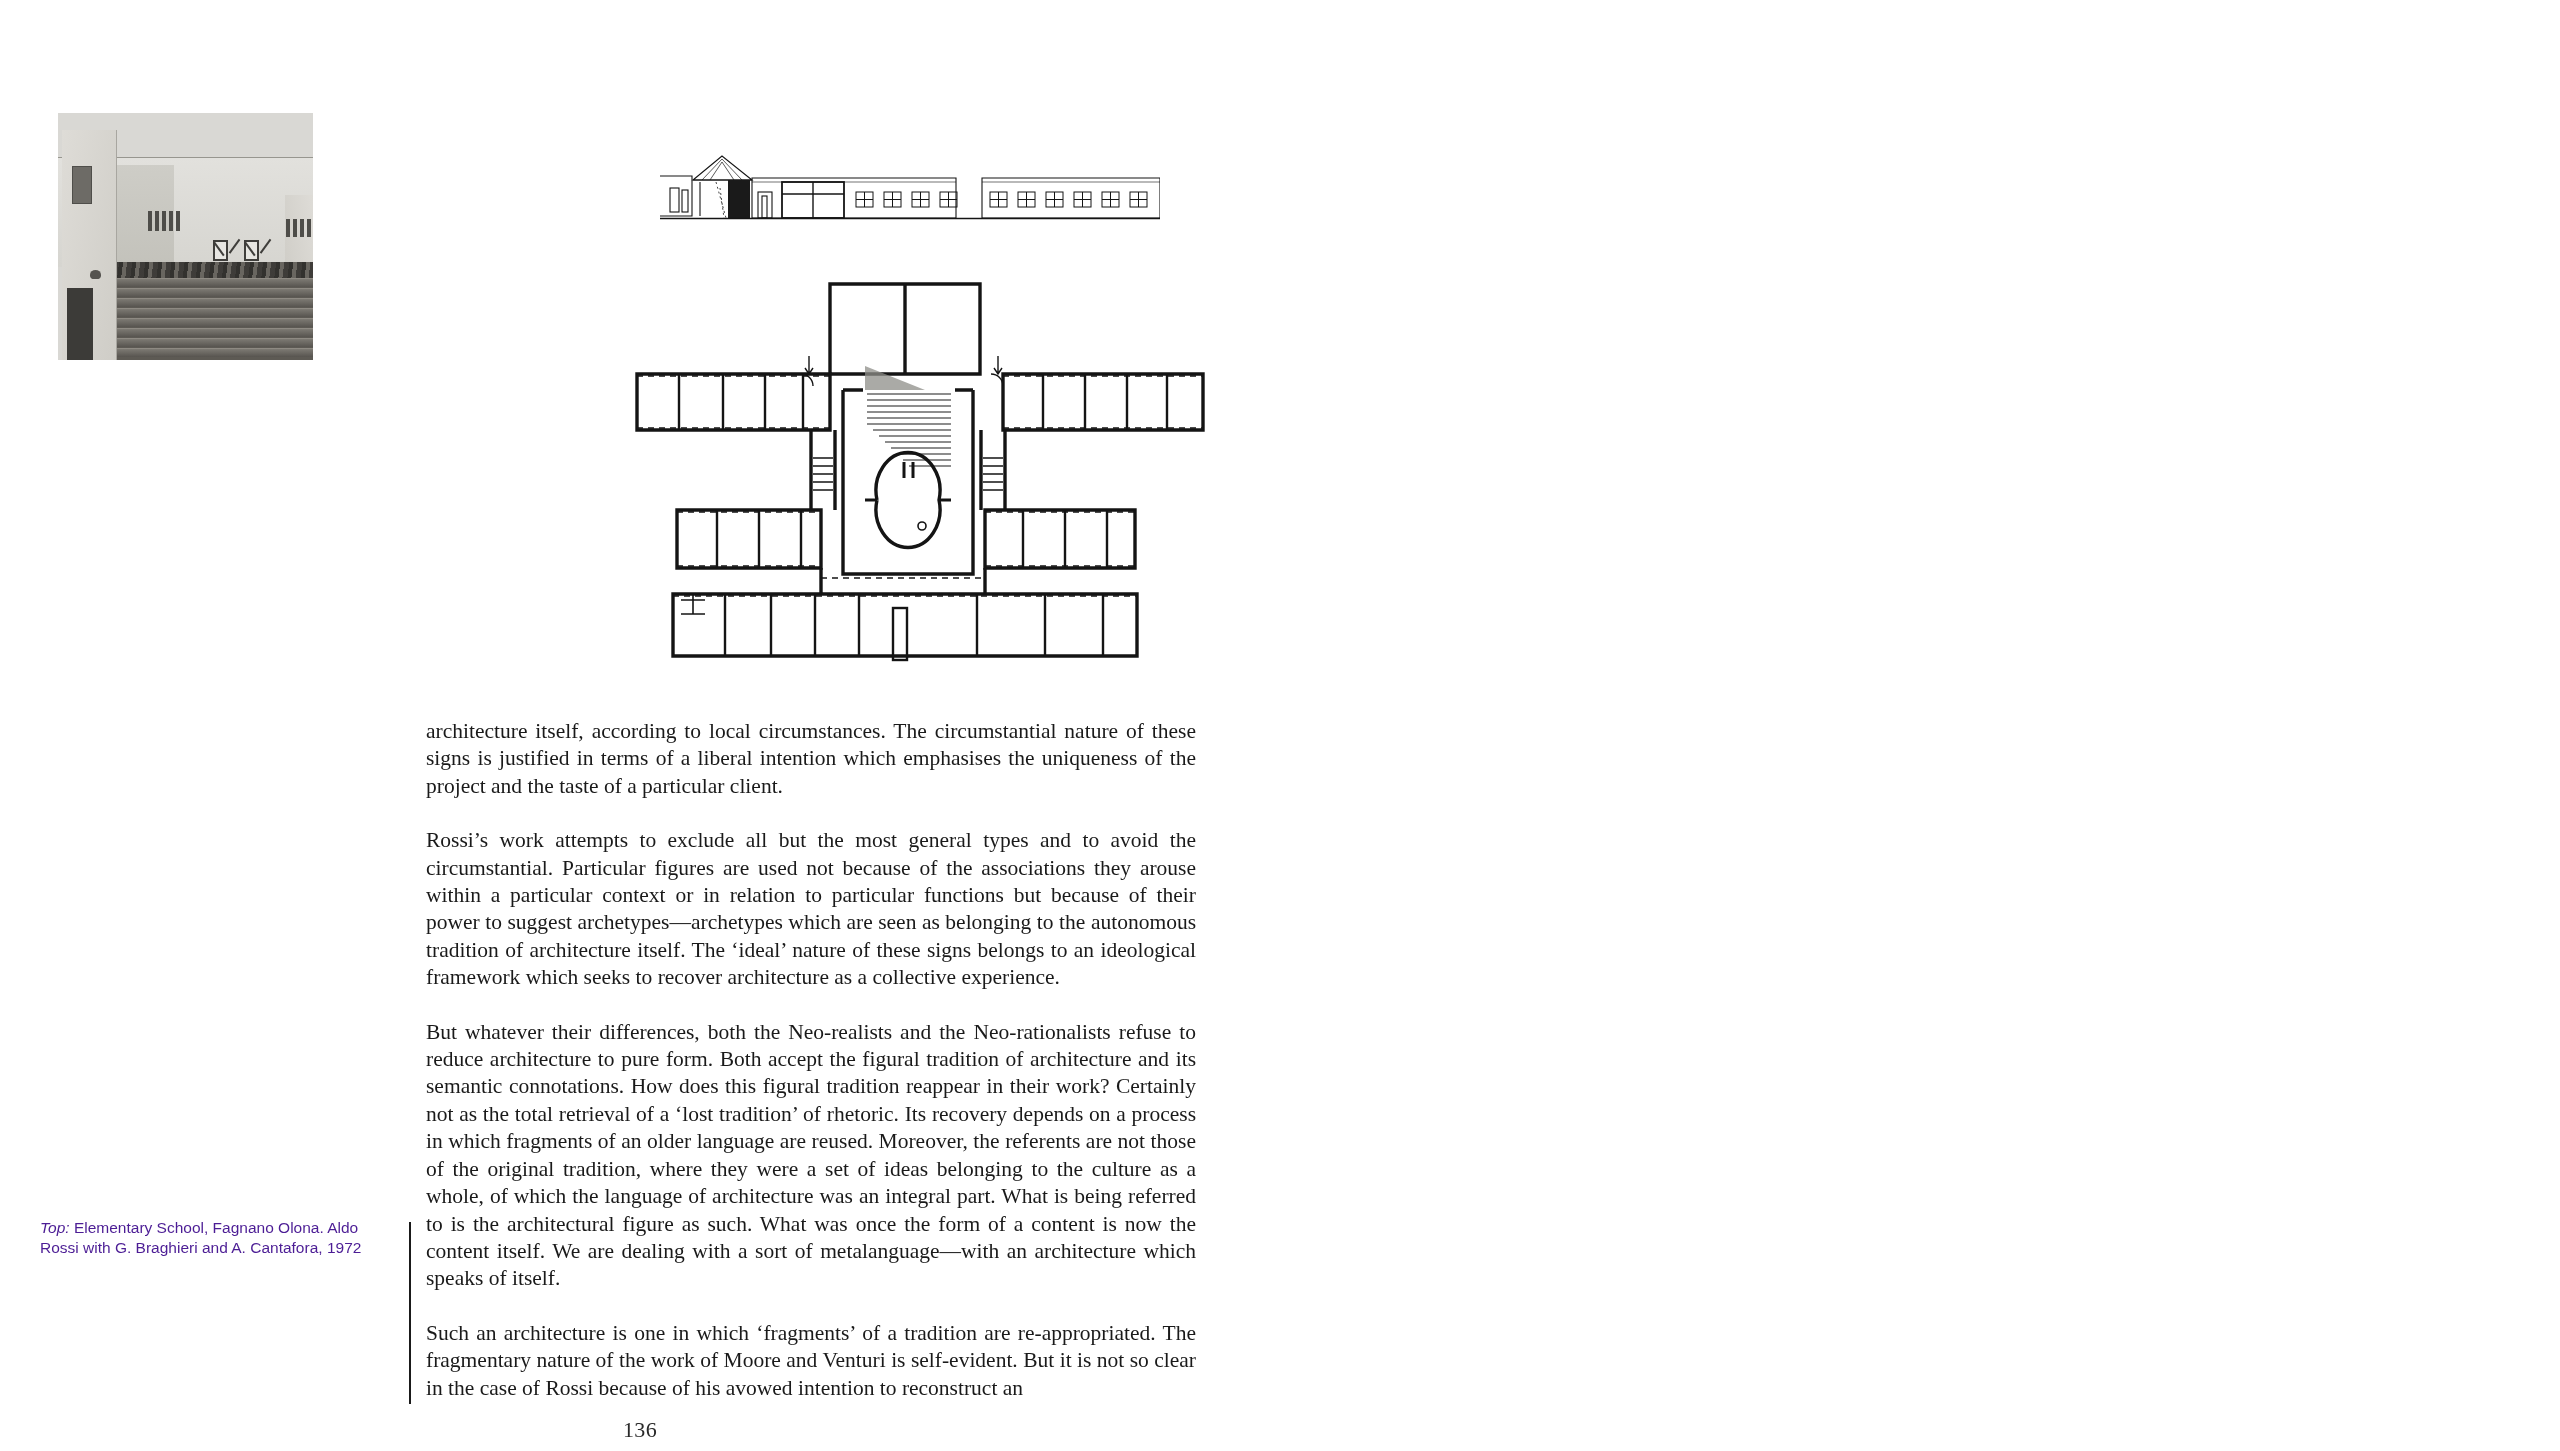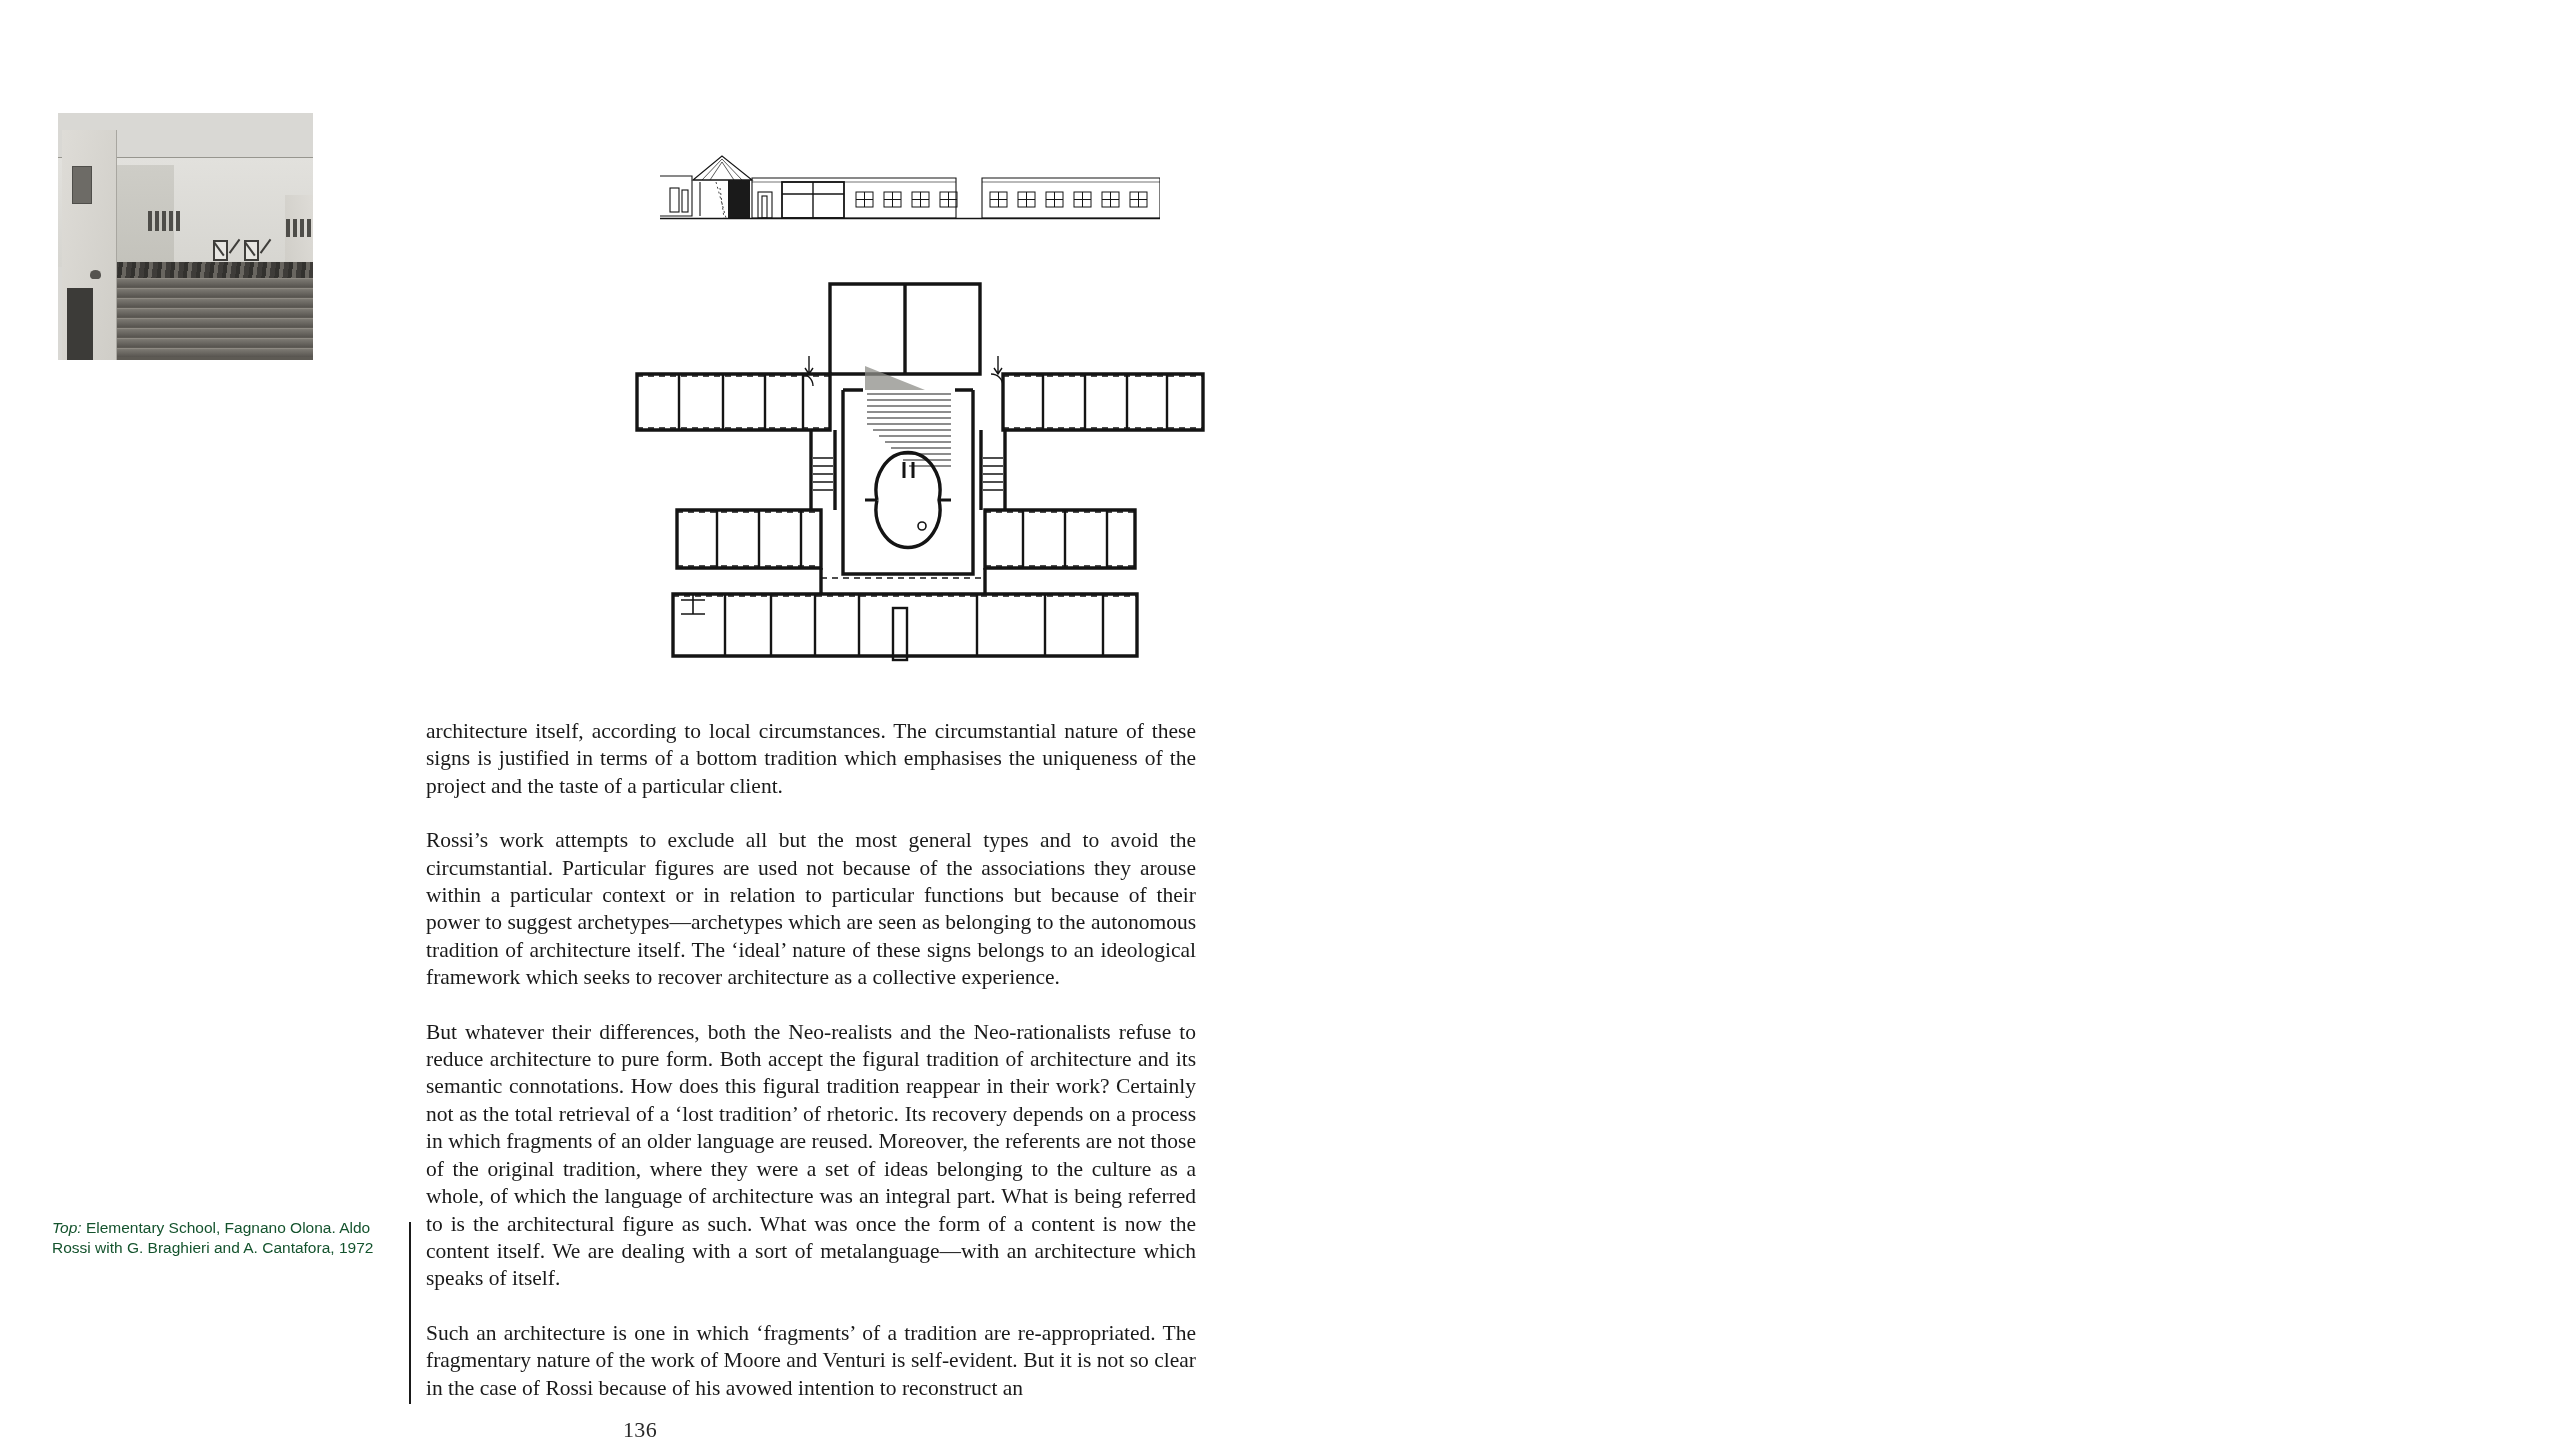--- a/index.html
+++ b/index.html
@@ -99,23 +99,23 @@
     position: absolute; left: 426px; top: 718px; width: 770px;
     font-size: 21.5px; line-height: 27.4px;
     text-align: justify;
     hyphens: none;
   }
   .col-left p { margin: 0 0 27px 0; }
   .col-left p:last-child { margin-bottom: 0; }
 
   
   .captions {
-    position:absolute; left:52px; top:1218px; width:350px;
+    position:absolute; left:40px; top:1218px; width:350px;
     font-family: "Liberation Sans", sans-serif;
-    font-size: 15.5px; line-height: 19.6px; color:#14532d;
+    font-size: 15.5px; line-height: 19.6px; color:#4c1d95;
   }
   .captions p { margin:0 0 20px 0; }
   .captions p:last-child { margin-bottom:0; }
   .captions i { font-style: italic; }
 
   .rule-vert {
     position:absolute; left:409px; top:1222px; width:2px; height:182px;
     background:#1a1a1a;
   }
 
@@ -300,21 +300,21 @@
 
         <rect x="268" y="330" width="14" height="52" stroke-width="2.4"></rect>
 
         <g stroke-width="1.6">
           <path d="M56 322 L80 322 M68 316 L68 336 M56 336 L80 336"></path>
         </g>
       </svg>
     </div>
 
     <div class="col-left">
-      <p>architecture itself, according to local circumstances. The circumstantial nature of these signs is justified in terms of a bottom tradition which emphasises the uniqueness of the project and the taste of a particular client.</p>
+      <p>architecture itself, according to local circumstances. The circumstantial nature of these signs is justified in terms of a liberal intention which emphasises the uniqueness of the project and the taste of a particular client.</p>
       <p>Rossi’s work attempts to exclude all but the most general types and to avoid the circumstantial. Particular figures are used not because of the associations they arouse within a particular context or in relation to particular functions but because of their power to suggest archetypes—archetypes which are seen as belonging to the autonomous tradition of architecture itself. The ‘ideal’ nature of these signs belongs to an ideological framework which seeks to recover architecture as a collective experience.</p>
       <p>But whatever their differences, both the Neo-realists and the Neo-rationalists refuse to reduce architecture to pure form. Both accept the figural tradition of architecture and its semantic connotations. How does this figural tradition reappear in their work? Certainly not as the total retrieval of a ‘lost tradition’ of rhetoric. Its recovery depends on a process in which fragments of an older language are reused. Moreover, the referents are not those of the original tradition, where they were a set of ideas belonging to the culture as a whole, of which the language of architecture was an integral part. What is being referred to is the architectural figure as such. What was once the form of a content is now the content itself. We are dealing with a sort of metalanguage—with an architecture which speaks of itself.</p>
       <p>Such an architecture is one in which ‘fragments’ of a tradition are re-appropriated. The fragmentary nature of the work of Moore and Venturi is self-evident. But it is not so clear in the case of Rossi because of his avowed intention to reconstruct an</p>
     </div>
 
     <div class="captions">
       <p>
         <i>Top:</i><span> Elementary School, Fagnano Olona. Aldo Rossi with G. Braghieri and A. Cantafora, 1972</span>
       </p>
     </div>

